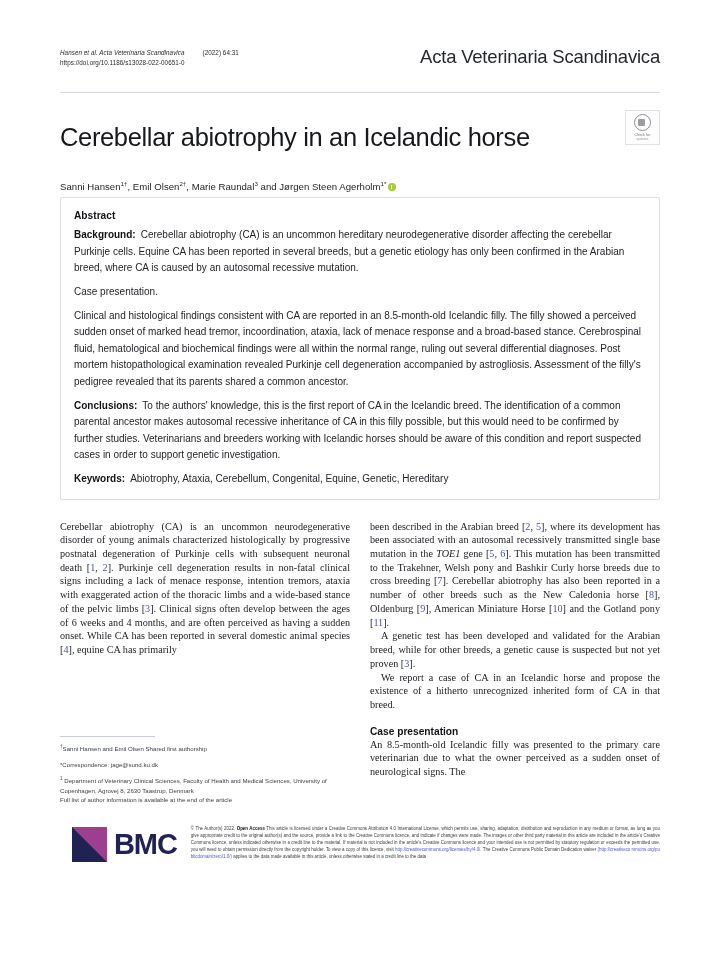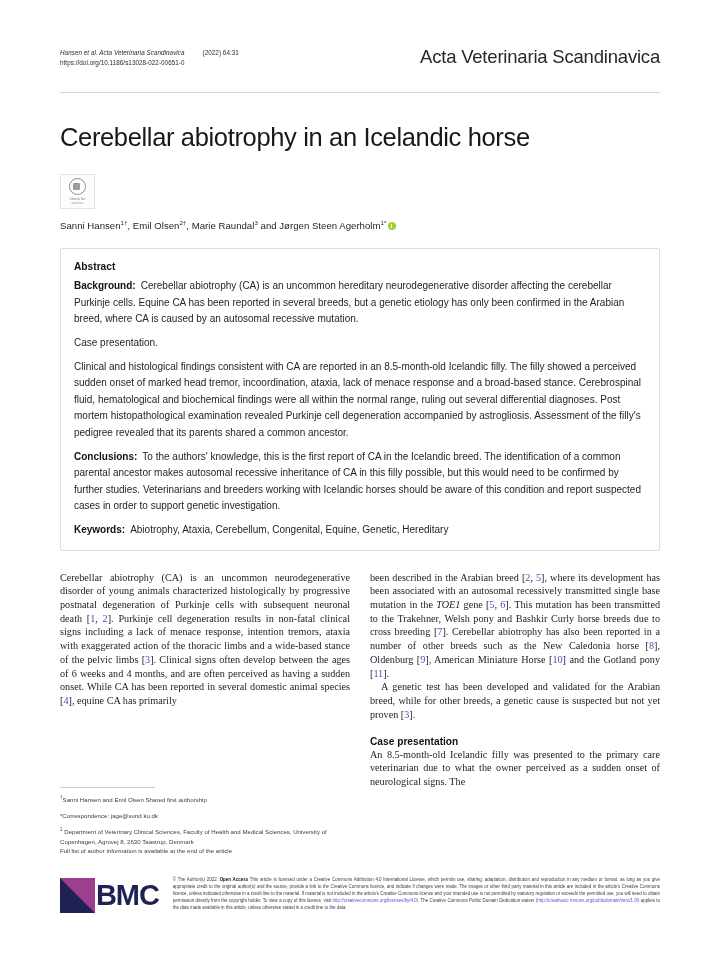--- a/index.html
+++ b/index.html
@@ -78,22 +78,22 @@
     font-size: 9.4px;
     font-weight: 700;
     letter-spacing: .1px;
     color: #101114;
   }
 
   
   .title-row {
     display: flex;
     align-items: flex-start;
+    justify-content: space-between;
     margin-top: 13px;
-    flex-direction: column;
   }
   .article-title {
     font-size: 25.5px;
     font-weight: 400;
     line-height: 1.16;
     color: #16181c;
     letter-spacing: -.35px;
     max-width: 530px;
   }
   .crossmark {
@@ -157,21 +157,21 @@
   .orcid::after {
     content: "";
     position: absolute;
     left: 2.6px; top: 1.6px;
     width: 1px; height: 4.4px;
     background: #fff;
   }
 
   
   .abstract {
-    margin-top: 17px;
+    margin-top: 5px;
     border: 1px solid #dcdee2;
     border-radius: 2px;
     padding: 12px 13px 11px 13px;
     background: #fff;
   }
   .abstract h2 {
     margin: 0 0 6px 0;
     font-size: 10.2px;
     font-weight: 700;
     color: #121317;
@@ -245,23 +245,24 @@
   
   .footer {
     display: flex;
     align-items: flex-start;
     gap: 14px;
     margin-top: 16px;
   }
   .bmc {
     display: flex;
     align-items: center;
-    gap: 1px;
+    gap: 7px;
     flex: none;
     padding-top: 6px;
+    margin-left: 12px;
   }
   .bmc-mark {
     width: 35px;
     height: 35px;
     background: #1f2253;
     position: relative;
     overflow: hidden;
     flex: none;
   }
   .bmc-mark::before {
@@ -340,20 +341,21 @@
         <div class="fn-rule"></div>
         <p><sup>†</sup>Sanni Hansen and Emil Olsen Shared first authorship</p>
         <p>*Correspondence: <span class="fn-mail">jage@sund.ku.dk</span></p>
         <p class="aff"><sup>1</sup> Department of Veterinary Clinical Sciences, Faculty of Health and Medical Sciences, University of Copenhagen, Agrovej 8, 2630 Taastrup, Denmark<br>Full list of author information is available at the end of the article</p>
       </div>
     </div>
 
     <div class="col">
       <p class="body-text">been described in the Arabian breed [<span class="ref">2</span>, <span class="ref">5</span>], where its development has been associated with an autosomal recessively transmitted single base mutation in the <i>TOE1</i> gene [<span class="ref">5</span>, <span class="ref">6</span>]. This mutation has been transmitted to the Trakehner, Welsh pony and Bashkir Curly horse breeds due to cross breeding [<span class="ref">7</span>]. Cerebellar abiotrophy has also been reported in a number of other breeds such as the New Caledonia horse [<span class="ref">8</span>], Oldenburg [<span class="ref">9</span>], American Miniature Horse [<span class="ref">10</span>] and the Gotland pony [<span class="ref">11</span>].</p>
       <p class="body-text">A genetic test has been developed and validated for the Arabian breed, while for other breeds, a genetic cause is suspected but not yet proven [<span class="ref">3</span>].</p>
+      <p class="body-text">We report a case of CA in an Icelandic horse and propose the existence of a hitherto unrecognized inherited form of CA in that breed.</p>
       <h3 class="spaced">Case presentation</h3>
       <p class="body-text">An 8.5-month-old Icelandic filly was presented to the primary care veterinarian due to what the owner perceived as a sudden onset of neurological signs. The</p>
     </div>
   </div>
 
   <div class="footer">
     <div class="bmc">
       <div class="bmc-mark"></div>
       <div class="bmc-word">BMC</div>
     </div>

